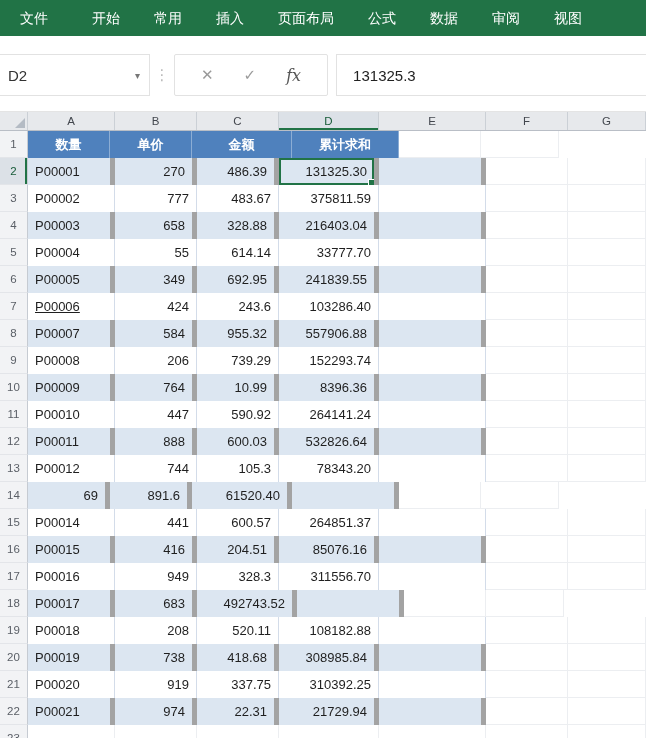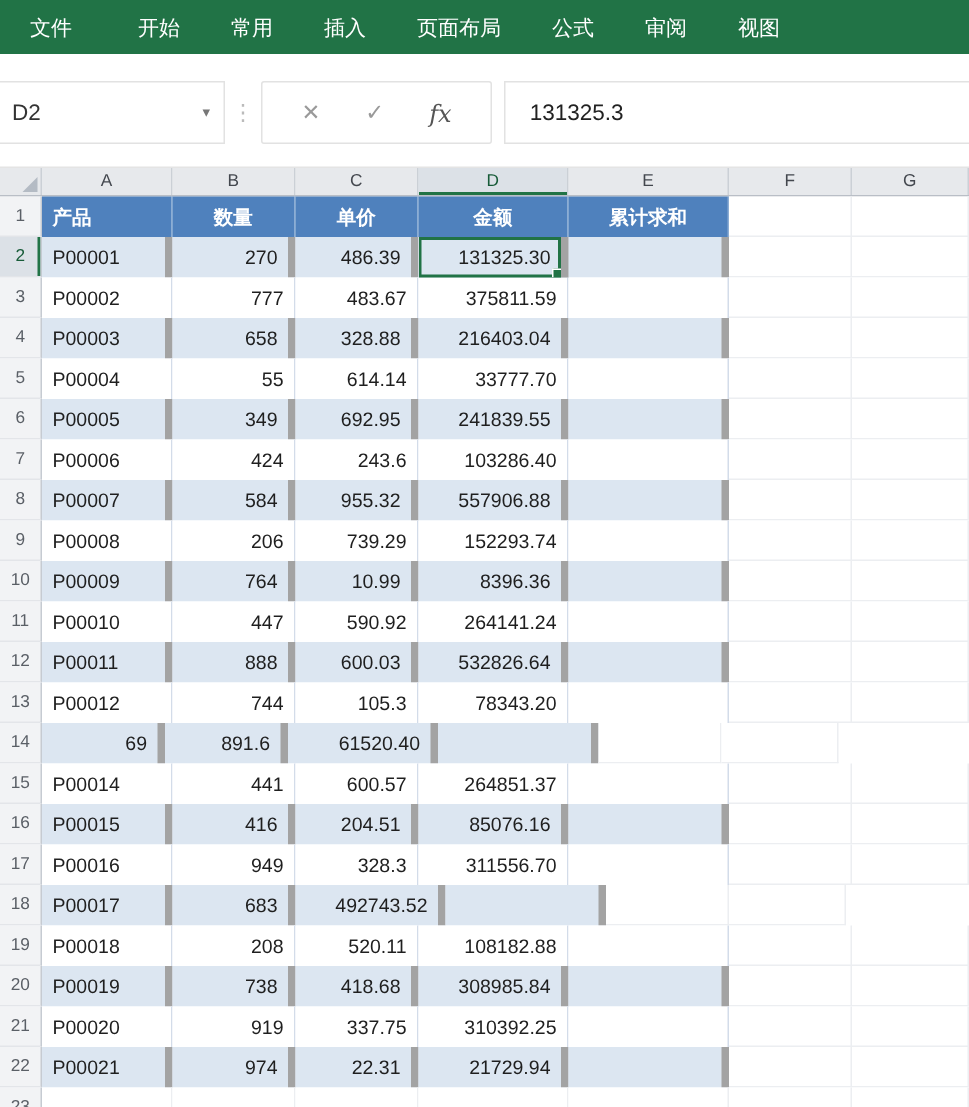--- a/index.html
+++ b/index.html
@@ -58,20 +58,21 @@
 
 <div class="app">
 
   <div class="ribbon" id="ribbon">
       <div class="rtab first">文件</div>
       <div class="rtab">开始</div>
       <div class="rtab">常用</div>
       <div class="rtab">插入</div>
       <div class="rtab">页面布局</div>
       <div class="rtab">公式</div>
+      <div class="rtab">数据</div>
       <div class="rtab">审阅</div>
       <div class="rtab">视图</div>
     </div>
 
   <div class="fwrap">
     <div class="fbar">
       <div class="namebox">
         <span>D2</span>
         <span class="nb-caret">▾</span>
       </div>
@@ -94,21 +95,20 @@
         <div class="colhdr" style="width: 82px;">B</div>
         <div class="colhdr" style="width: 82px;">C</div>
         <div class="colhdr active" style="width: 100px;">D</div>
         <div class="colhdr" style="width: 107px;">E</div>
         <div class="colhdr" style="width: 82px;">F</div>
         <div class="colhdr" style="width: 78px;">G</div>
       </div>
     <div id="rows">
         <div class="srow">
           <div class="rowhdr">1</div>
-          <div class="cell thead al" style="width: 87px;">产品</div>
           <div class="cell thead" style="width: 82px;">数量</div>
           <div class="cell thead" style="width: 82px;">单价</div>
           <div class="cell thead" style="width: 100px;">金额</div>
           <div class="cell thead" style="width: 107px;">累计求和</div>
           <div class="cell empty" style="width: 82px;"></div>
           <div class="cell empty" style="width: 78px;"></div>
         </div>
         <div class="srow">
           <div class="rowhdr active">2</div>
           <div class="cell tbody al band" style="width: 87px;">P00001</div>
@@ -154,21 +154,21 @@
           <div class="cell tbody al band" style="width: 87px;">P00005</div>
           <div class="cell tbody ar band" style="width: 82px;">349</div>
           <div class="cell tbody ar band" style="width: 82px;">692.95</div>
           <div class="cell tbody ar band" style="width: 100px;">241839.55</div>
           <div class="cell tbody ar band" style="width: 107px;"></div>
           <div class="cell empty" style="width: 82px;"></div>
           <div class="cell empty" style="width: 78px;"></div>
         </div>
         <div class="srow">
           <div class="rowhdr">7</div>
-          <div class="cell tbody al" style="width: 87px;">P00006</div>
+          <div class="cell tbody al" style="width: 87px; text-decoration: underline;">P00006</div>
           <div class="cell tbody ar" style="width: 82px;">424</div>
           <div class="cell tbody ar" style="width: 82px;">243.6</div>
           <div class="cell tbody ar" style="width: 100px;">103286.40</div>
           <div class="cell tbody ar" style="width: 107px;"></div>
           <div class="cell empty" style="width: 82px;"></div>
           <div class="cell empty" style="width: 78px;"></div>
         </div>
         <div class="srow">
           <div class="rowhdr">8</div>
           <div class="cell tbody al band" style="width: 87px;">P00007</div>

